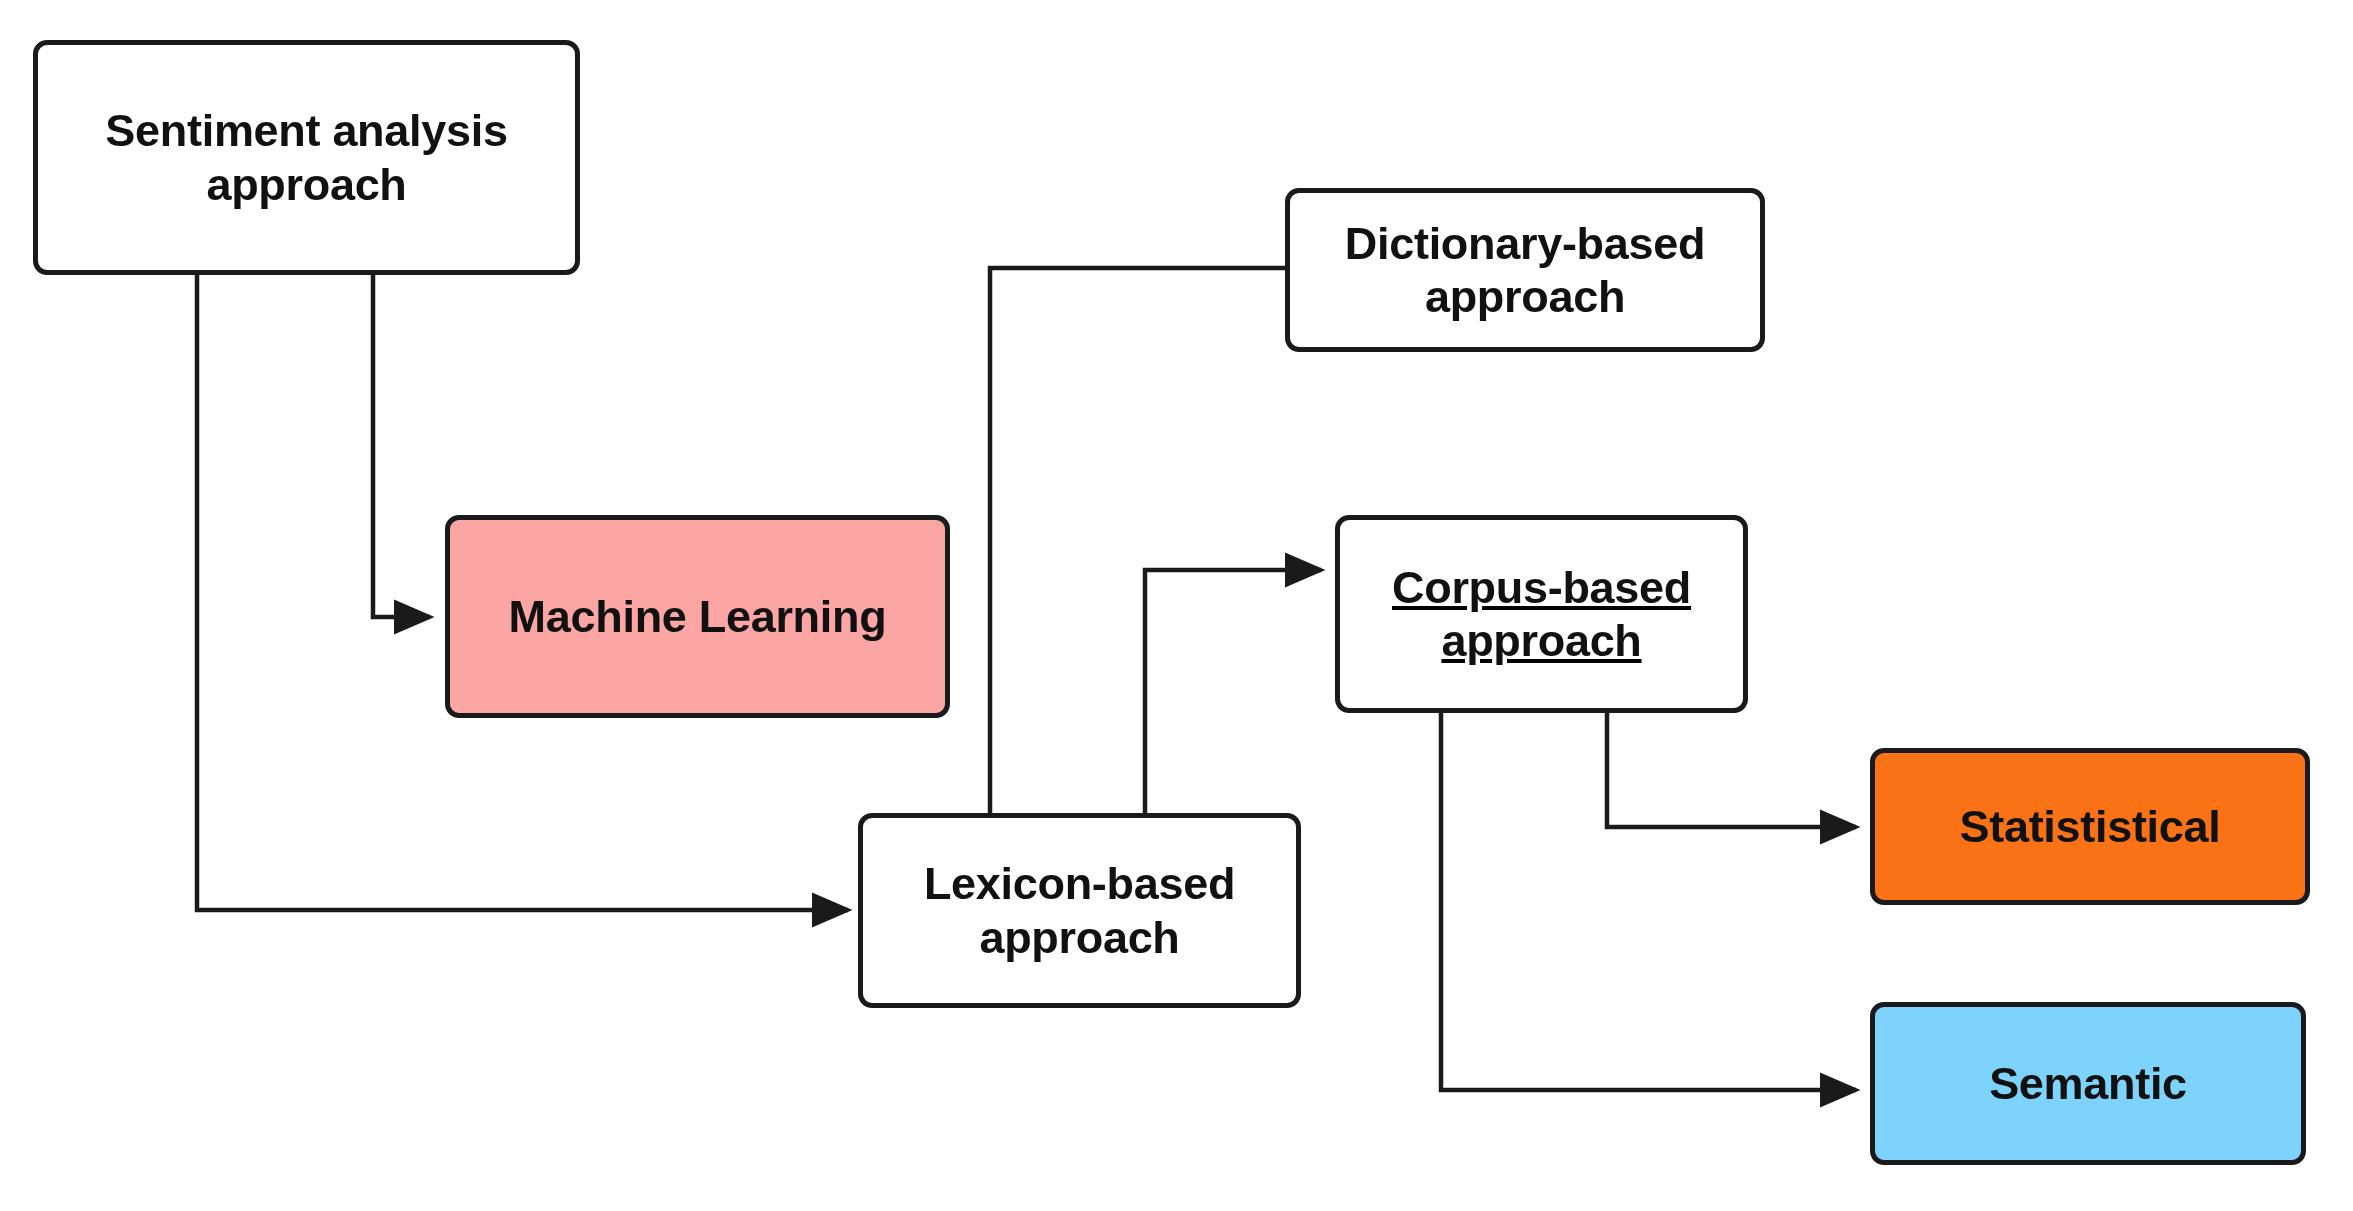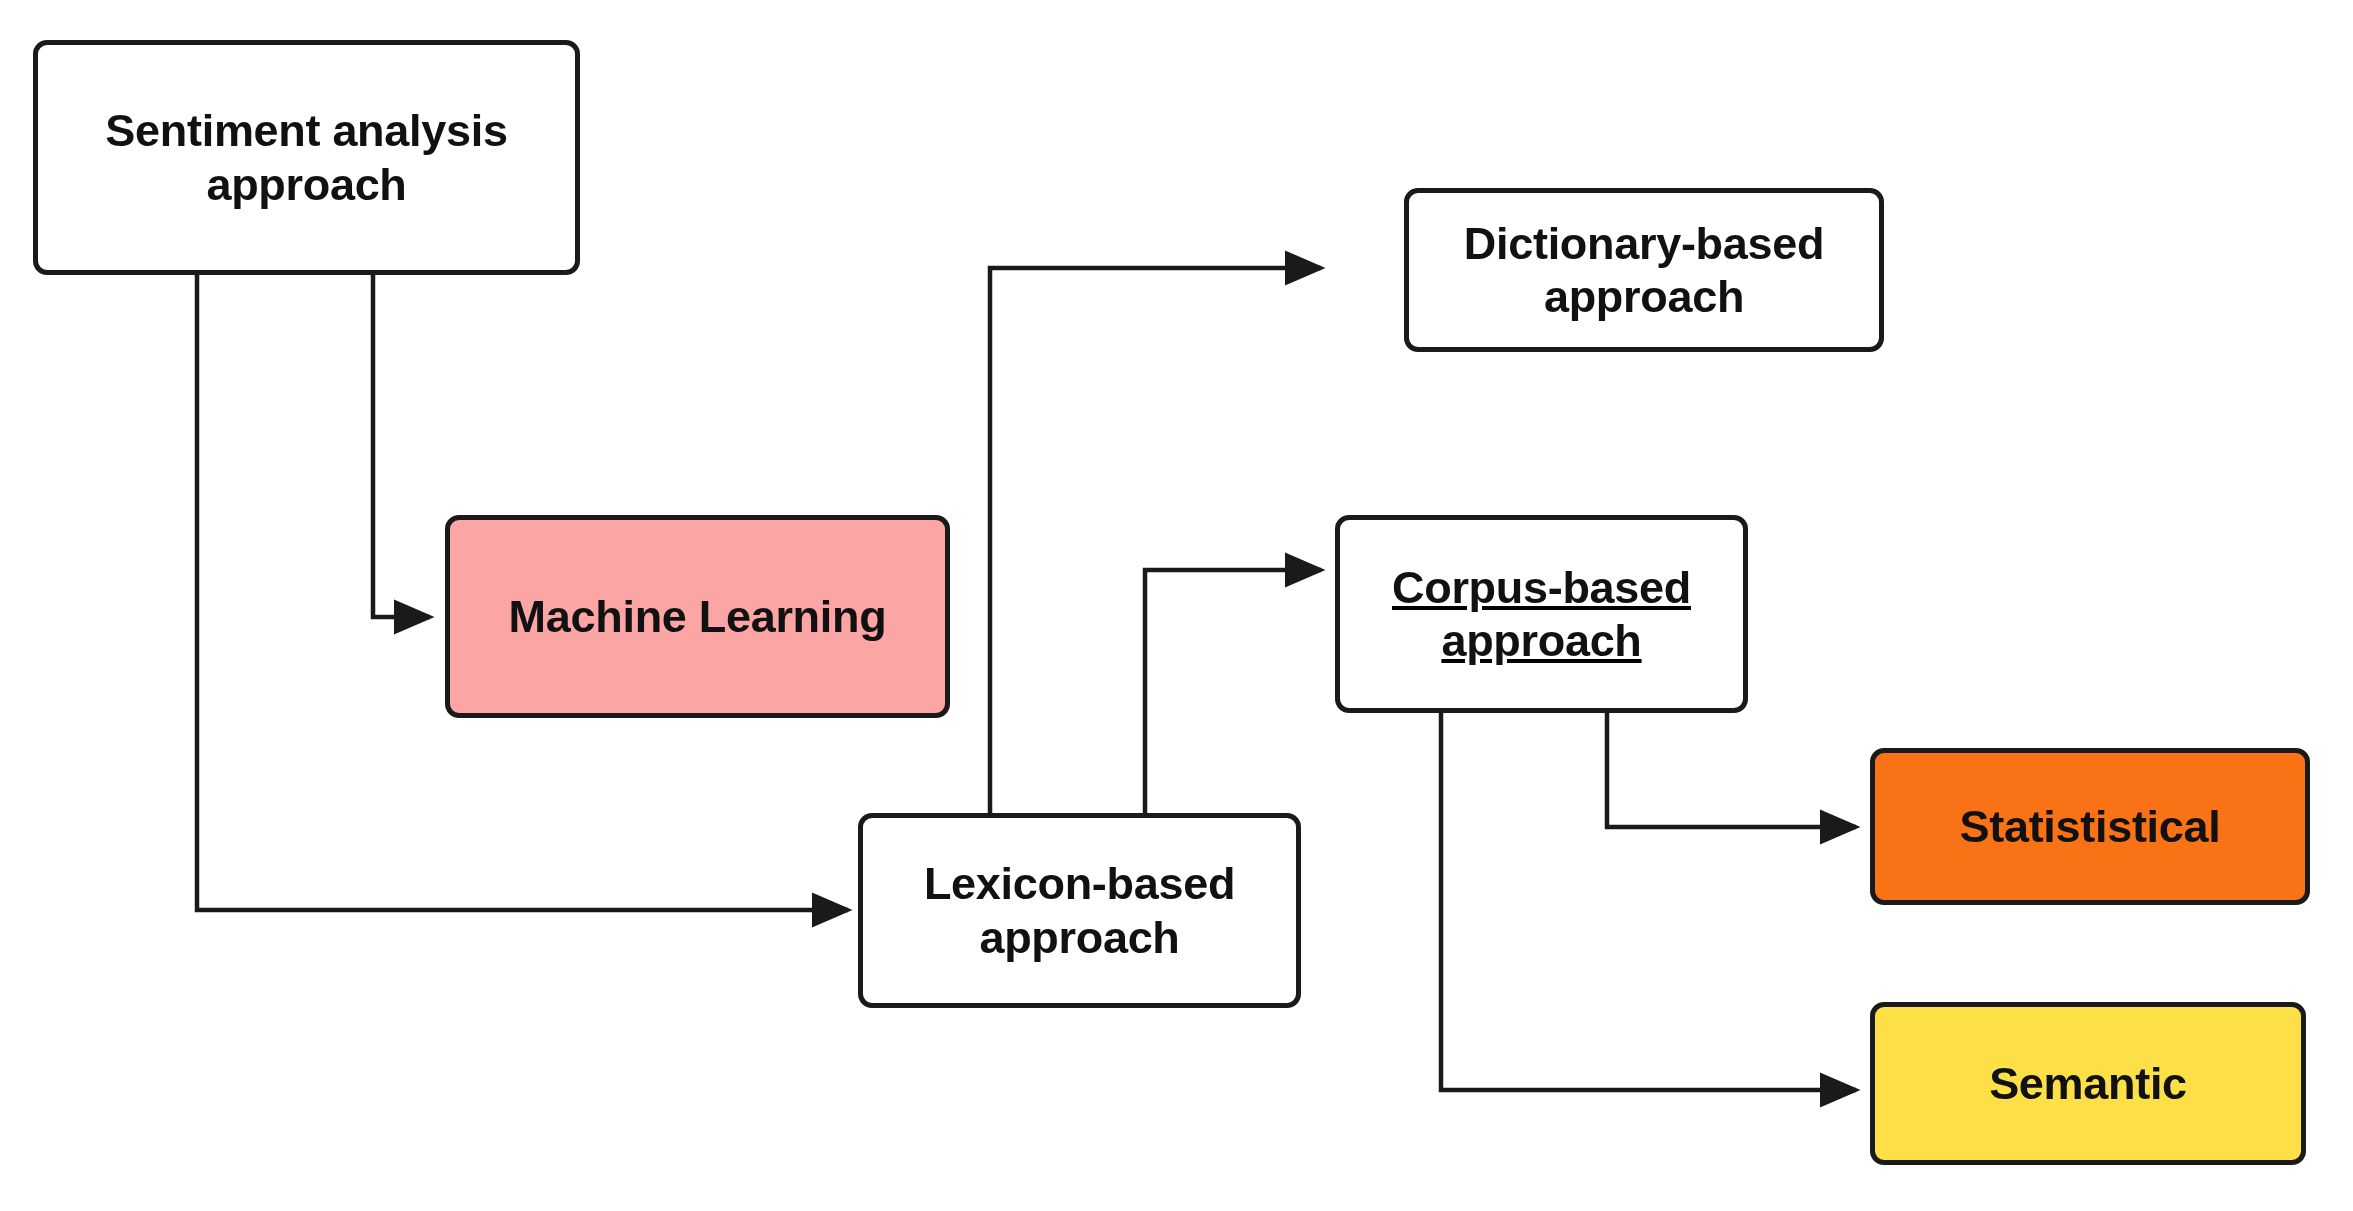--- a/index.html
+++ b/index.html
@@ -76,31 +76,31 @@
 
   <div class="node-box" style="left: 445px; top: 515px; width: 505px; height: 203px; border-color: rgb(26, 26, 26); background: #fca5a5;">
     <span class="node-label">Machine Learning</span>
   </div>
 
   <div class="node-box" style="left: 858px; top: 813px; width: 443px; height: 195px; border-color: rgb(26, 26, 26); background: rgb(255, 255, 255);">
     <span class="node-label">Lexicon-based
 approach</span>
   </div>
 
-  <div class="node-box" style="left: 1404px; top: 188px; width: 480px; height: 164px; border-color: rgb(26, 26, 26); background: rgb(255, 255, 255);">
+  <div class="node-box" style="left: 1285px; top: 188px; width: 480px; height: 164px; border-color: rgb(26, 26, 26); background: rgb(255, 255, 255);">
     <span class="node-label">Dictionary-based
 approach</span>
   </div>
 
   <div class="node-box" style="left: 1335px; top: 515px; width: 413px; height: 198px; border-color: rgb(26, 26, 26); background: rgb(255, 255, 255); text-decoration: underline;">
     <span class="node-label">Corpus-based
 approach</span>
   </div>
 
   <div class="node-box" style="left: 1870px; top: 748px; width: 440px; height: 157px; border-color: rgb(26, 26, 26); background: #f97316;">
     <span class="node-label">Statististical</span>
   </div>
 
-  <div class="node-box" style="left: 1870px; top: 1002px; width: 436px; height: 163px; border-color: rgb(26, 26, 26); background: #fde047;">
+  <div class="node-box" style="left: 1870px; top: 1002px; width: 436px; height: 163px; border-color: rgb(26, 26, 26); background: #7dd3fc;">
     <span class="node-label">Semantic</span>
   </div>
 
 </div>
 
 </body></html>

